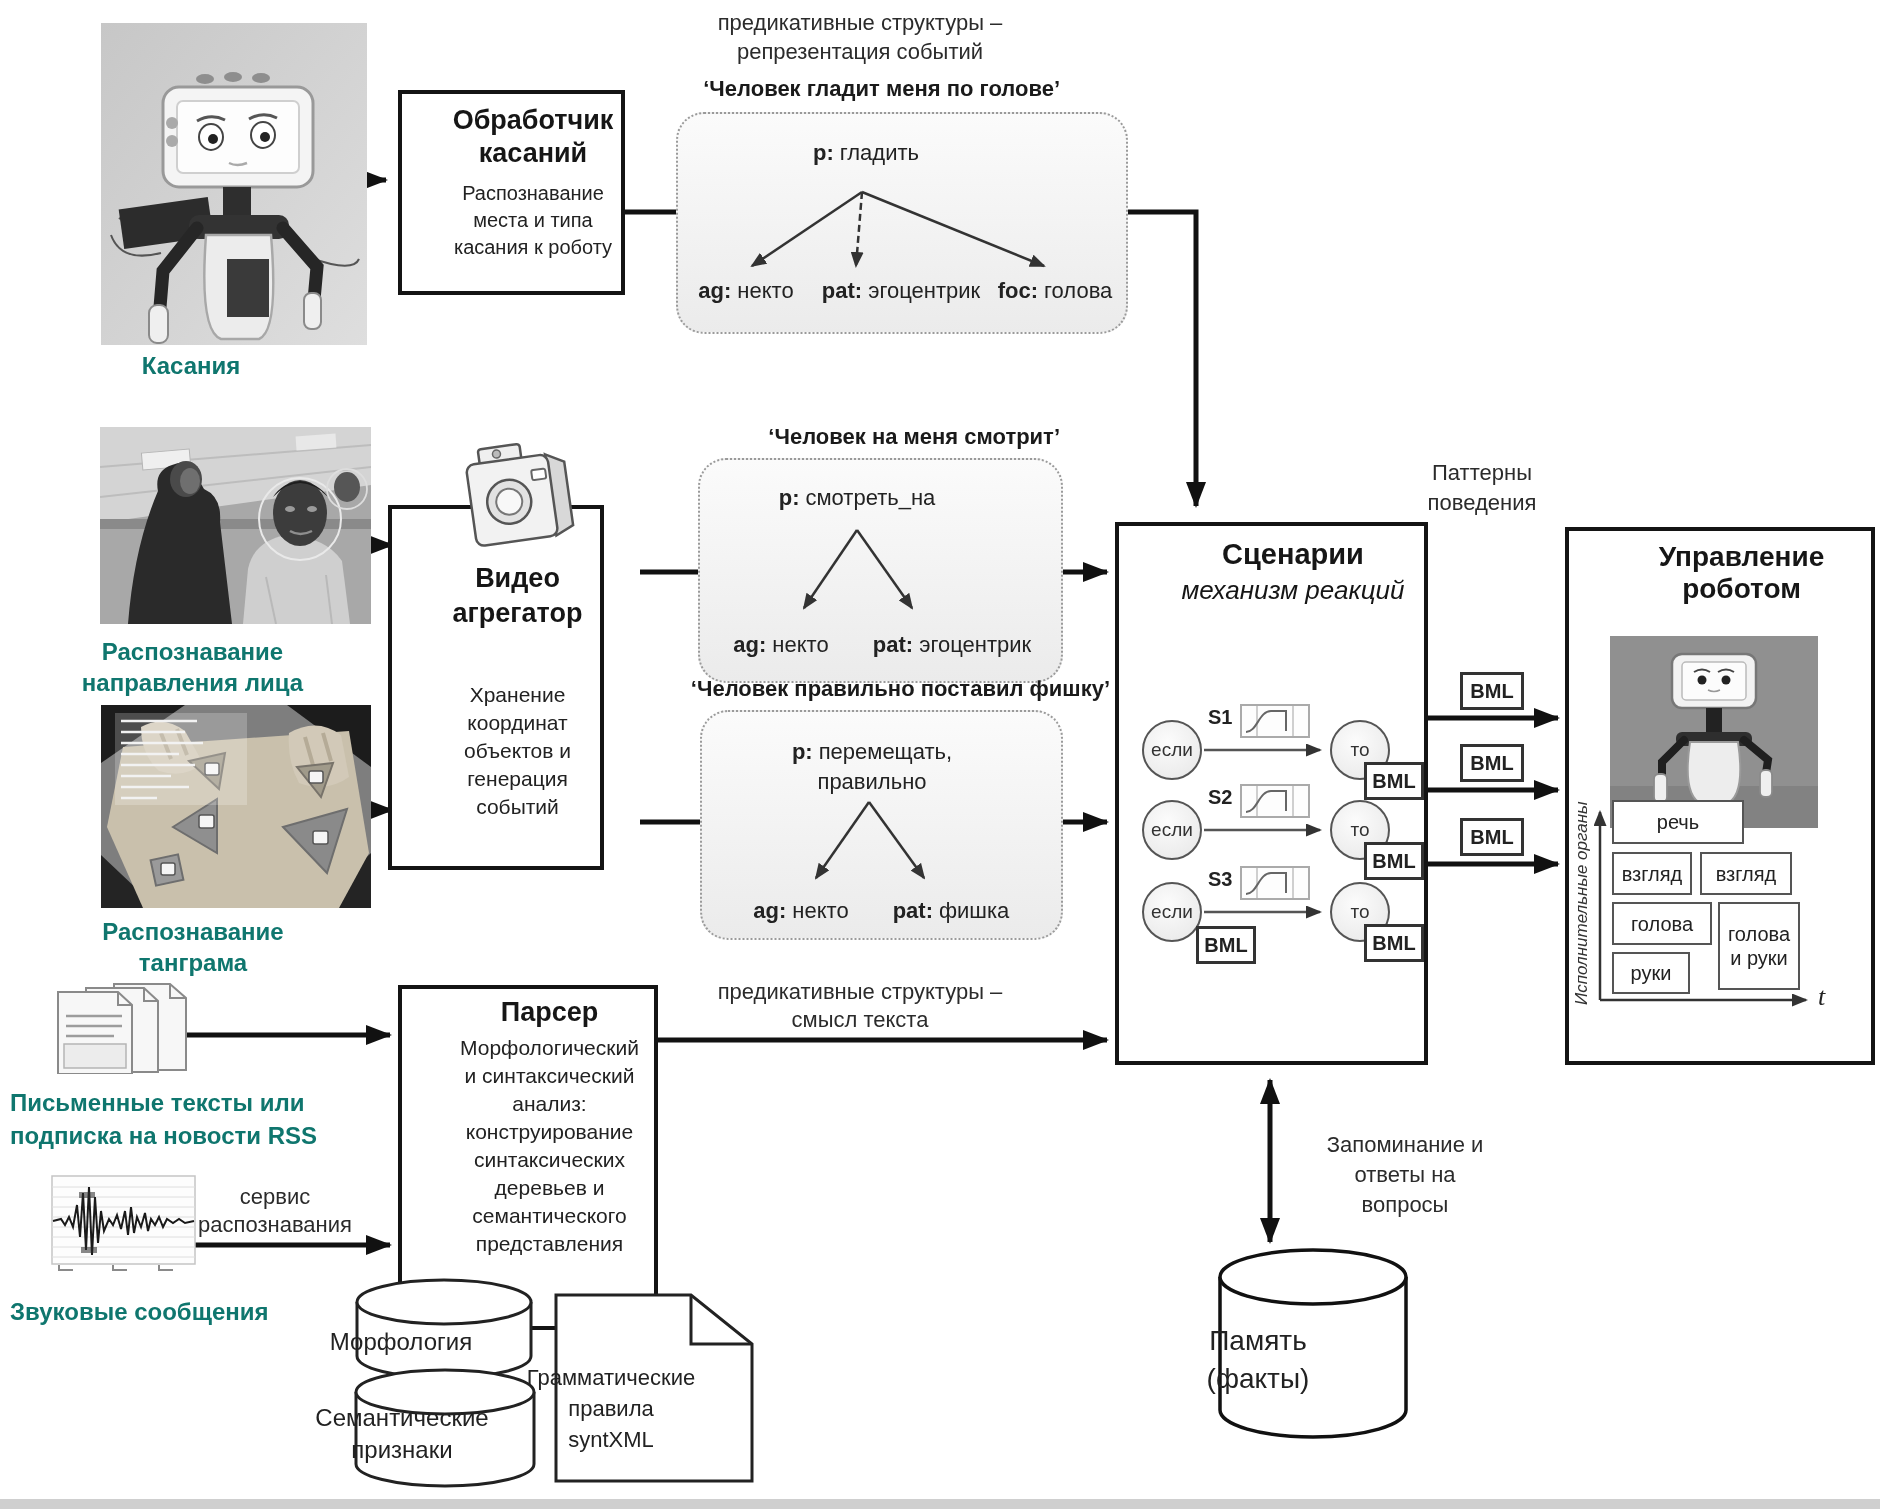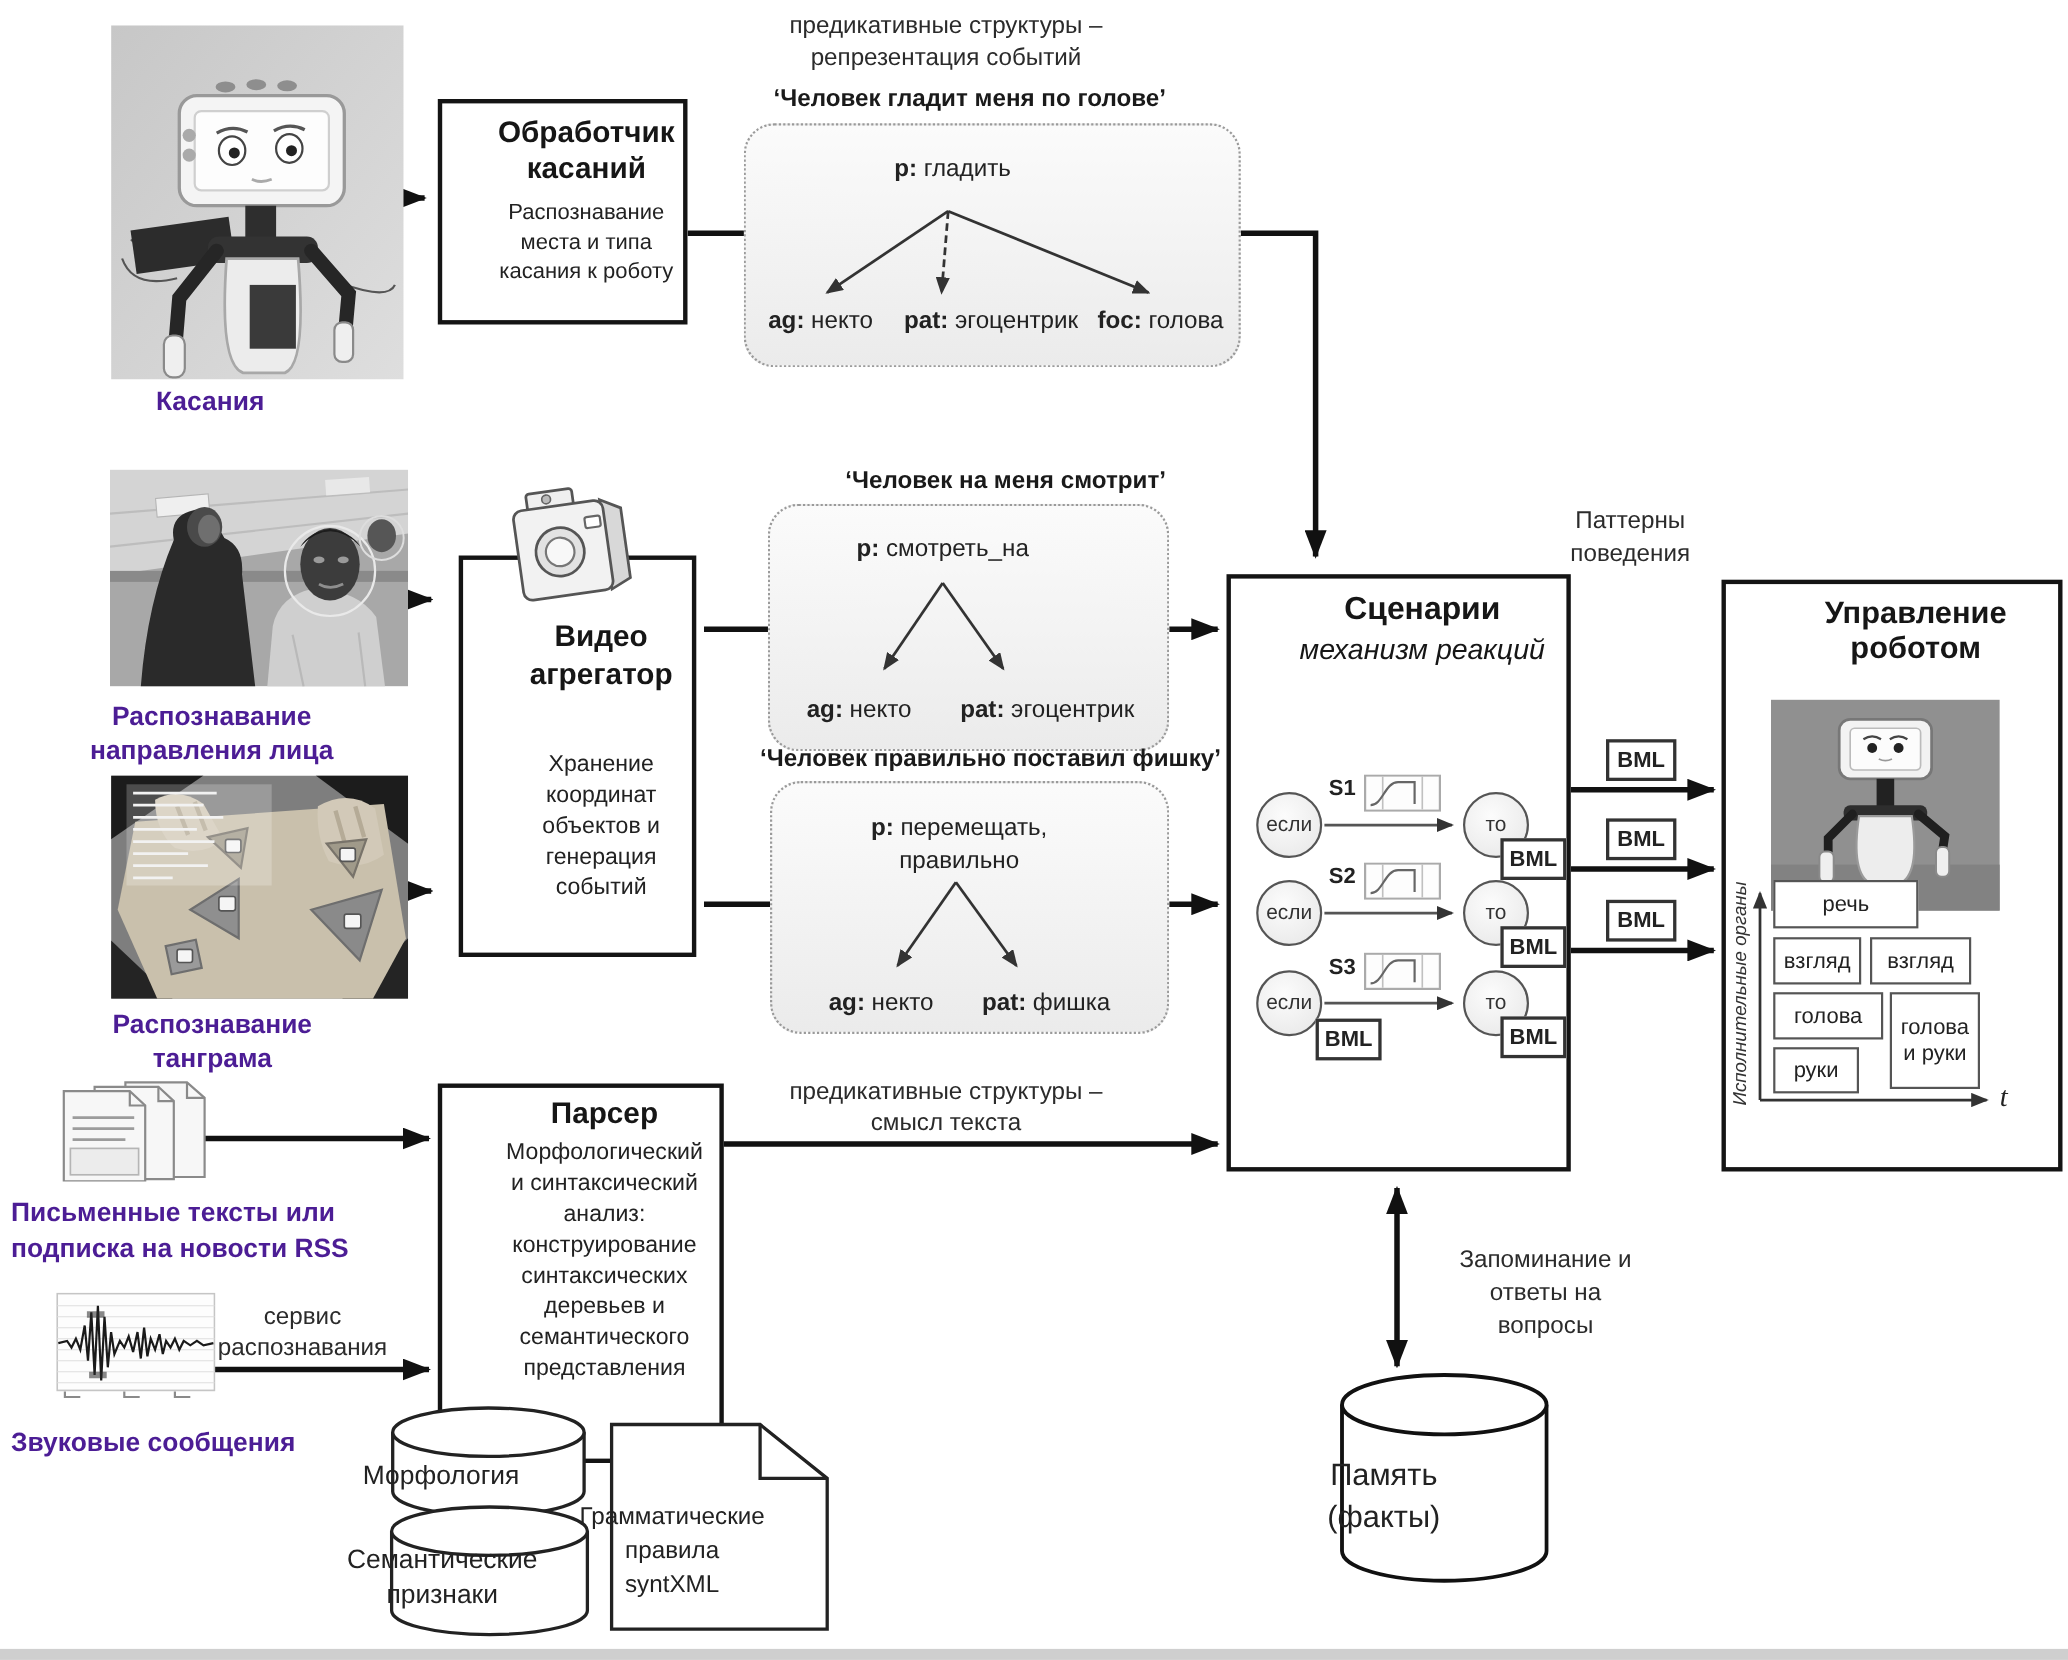--- a/index.html
+++ b/index.html
@@ -10,21 +10,21 @@
   .shape{z-index:2;padding-left:43px;}
   .layer-top{z-index:3; pointer-events:none;}
   .txt{z-index:4;}
   .box{border:4px solid #141414; background:#fff; box-sizing:border-box;}
   .dotted-box{border:2px dotted #9a9a9a; border-radius:28px;
               background:linear-gradient(180deg,#fbfbfb 0%,#ebebeb 100%); box-sizing:border-box;}
   .title{font-weight:bold; text-align:center; color:#161616;}
   .desc{text-align:center; font-size:21px; color:#222;}
   .caption{font-weight:bold; font-size:22px; text-align:right; color:#1a1a1a; white-space:nowrap;}
   .note{font-size:22px; text-align:center; color:#2b2b2b;}
-  .photo-label{font-weight:bold; font-size:24px; text-align:center; color:#4c1d95;}
+  .photo-label{font-weight:bold; font-size:24px; text-align:center; color:#0f766e;}
   .pred{font-size:22px; color:#222; text-align:center; white-space:nowrap;}
   .pk{font-weight:bold; margin-right:6px;}
   .circle{border-radius:50%; border:2.5px solid #555;
           background:radial-gradient(circle at 42% 36%, #fcfcfc, #e6e6e6);
           display:flex; align-items:center; justify-content:center; font-size:19px; color:#333; box-sizing:border-box;}
   .bml{border:3px solid #333; background:#fff; display:flex; align-items:center; justify-content:center;
        font-weight:bold; font-size:20px; color:#222; box-sizing:border-box;}
   .tbox{border:2.5px solid #555; background:#fff; display:flex; align-items:center; justify-content:center;
         font-size:20px; color:#222; text-align:center; box-sizing:border-box; line-height:24px; padding:2px;}
   .slabel{font-weight:bold; font-size:20px; color:#222;}
@@ -243,21 +243,21 @@
   <div class="abs txt pred" style="left:676px;top:278px;width:140px;">
     <span class="pk">ag:</span><span>некто</span>
   </div>
   <div class="abs txt pred" style="left:816px;top:278px;width:170px;">
     <span class="pk">pat:</span><span>эгоцентрик</span>
   </div>
   <div class="abs txt pred" style="left:985px;top:278px;width:140px;">
     <span class="pk">foc:</span><span>голова</span>
   </div>
 
-  <div class="abs shape box" style="left:417px;top:505px;width:216px;height:365px;">
+  <div class="abs shape box" style="left:388px;top:505px;width:216px;height:365px;">
     <div class="title" style="font-size:27px;line-height:35px;margin-top:52px;">
       <div>Видео</div>
       <div>агрегатор</div>
     </div>
     <div class="desc" style="line-height:28px;margin-top:50px;">
       <div>Хранение</div>
       <div>координат</div>
       <div>объектов и</div>
       <div>генерация</div>
       <div>событий</div>

